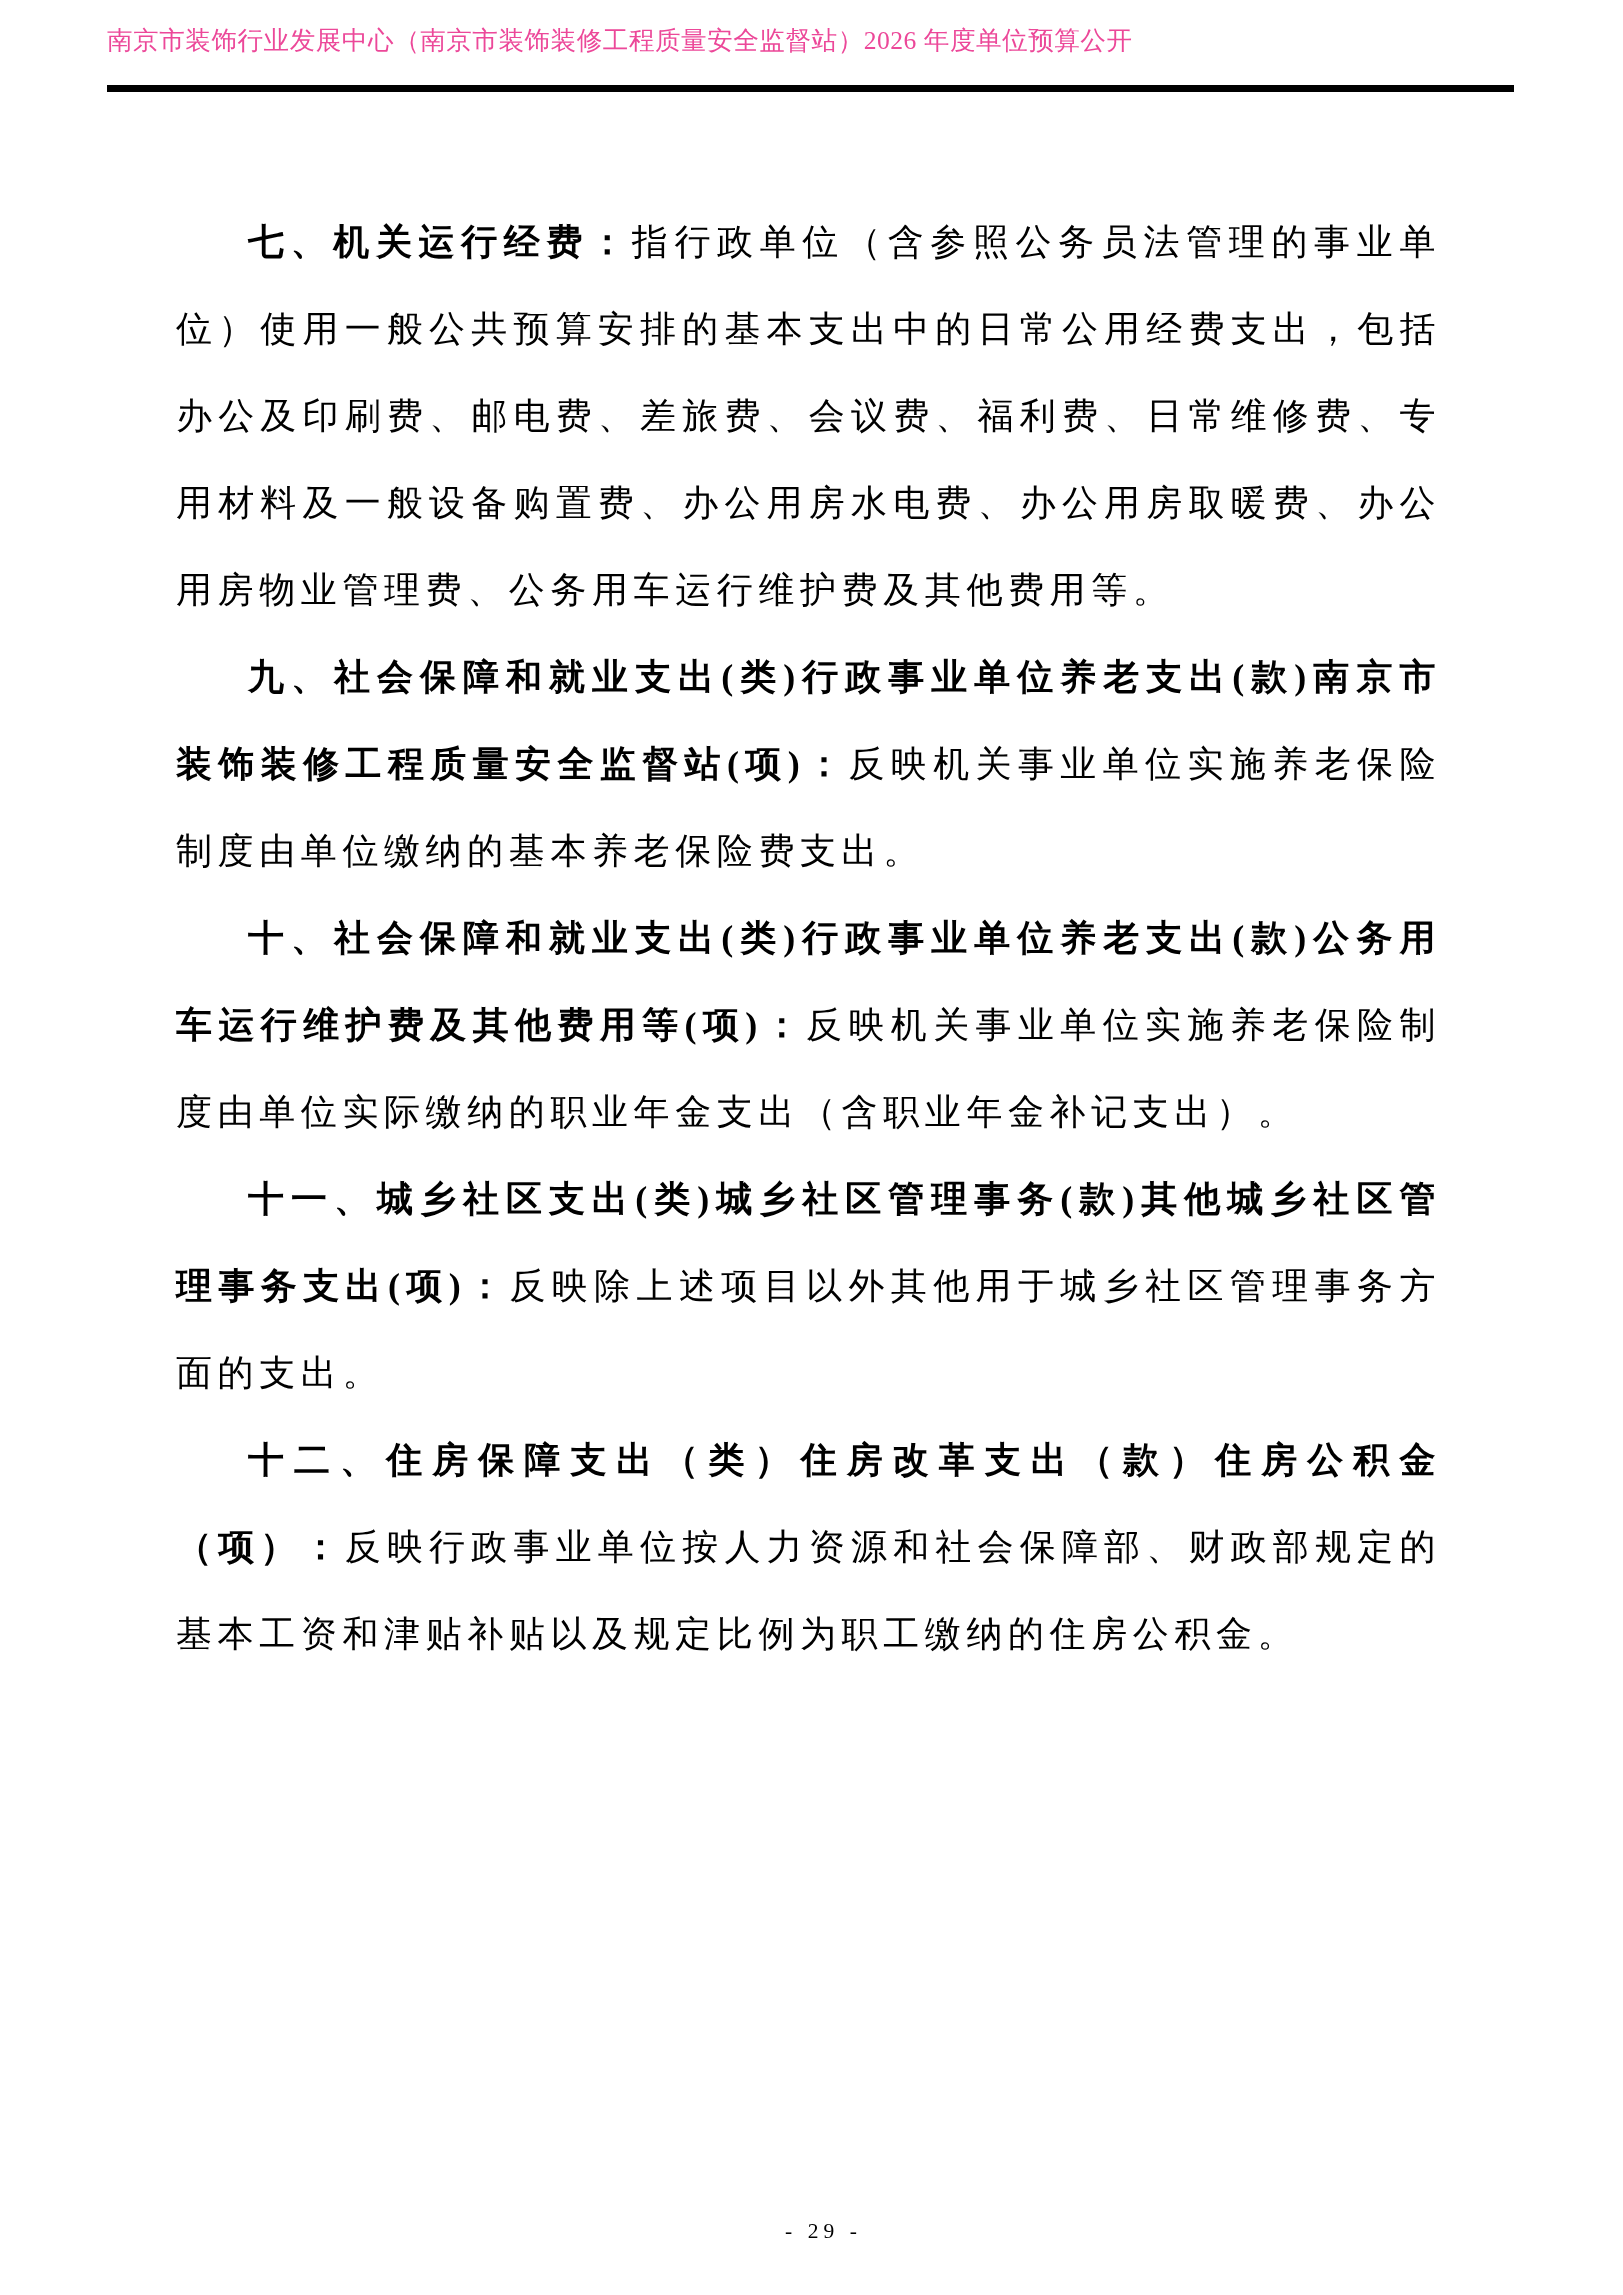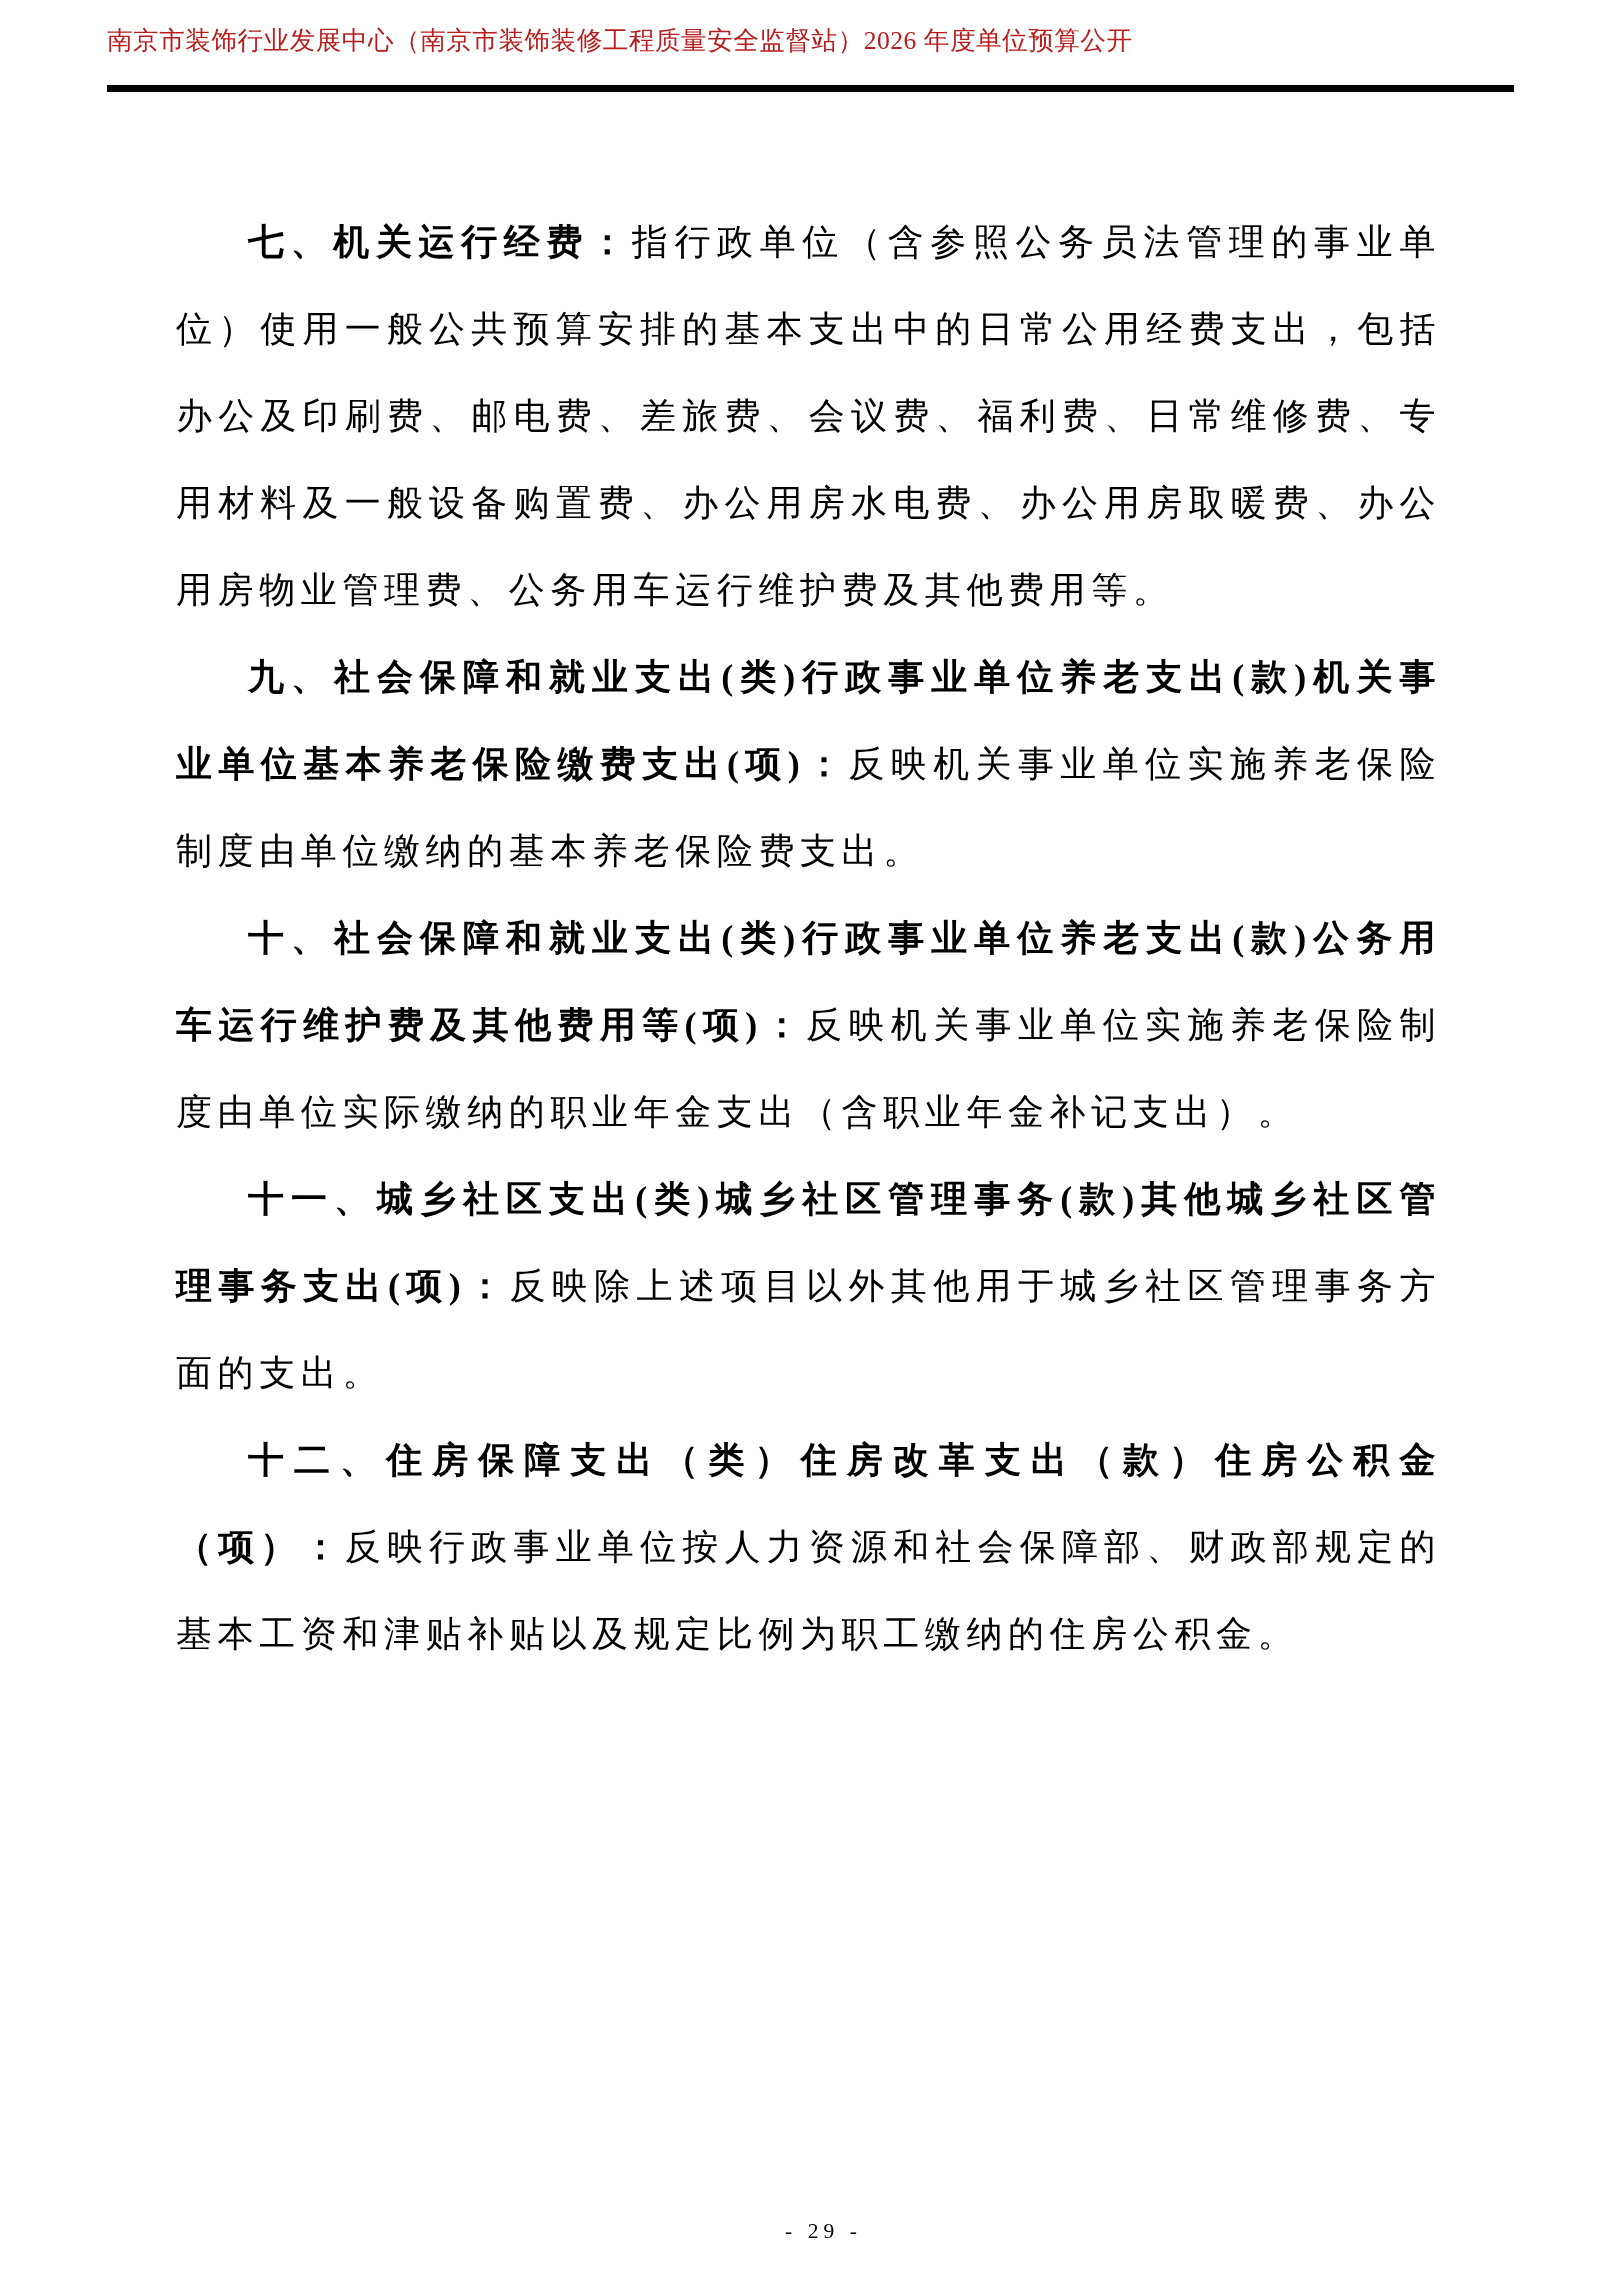--- a/index.html
+++ b/index.html
@@ -17,21 +17,21 @@
     overflow: hidden;
   }
   .doc-header {
     position: absolute;
     left: 107px;
     top: 22.5px;
     width: 1411px;
     font-size: 25.6px;
     line-height: 1.4;
     letter-spacing: 0.5px;
-    color: #b91c1c;
+    color: #ec4899;
     white-space: nowrap;
   }
   .header-rule {
     position: absolute;
     left: 107px;
     top: 85px;
     width: 1407px;
     height: 6.6px;
     background: #000000;
   }
@@ -72,21 +72,21 @@
 <div class="page">
 
   <div class="doc-header">南京市装饰行业发展中心（南京市装饰装修工程质量安全监督站）2026 年度单位预算公开</div>
 
   <div class="header-rule"></div>
 
   <main class="doc-body">
     <p class="para"><b class="lead">七、机关运行经费：</b><span>指行政单位（含参照公务员法管理的事业单位）使用一般公共预算安排的基本支出中的日常公用经费支出，包括办公及印刷费、邮电费、差旅费、会议费、福利费、日常维修费、专用材料及一般设备购置费、办公用房水电费、办公用房取暖费、办公用房物业管理费、公务用车运行维护费及其他费用等。</span></p>
 
 
-    <p class="para"><b class="lead">九、社会保障和就业支出(类)行政事业单位养老支出(款)机关事业单位基本养老保险缴费支出(项)：</b><span>反映机关事业单位实施养老保险制度由单位缴纳的基本养老保险费支出。</span></p>
+    <p class="para"><b class="lead">九、社会保障和就业支出(类)行政事业单位养老支出(款)南京市装饰装修工程质量安全监督站(项)：</b><span>反映机关事业单位实施养老保险制度由单位缴纳的基本养老保险费支出。</span></p>
 
     <p class="para"><b class="lead">十、社会保障和就业支出(类)行政事业单位养老支出(款)公务用车运行维护费及其他费用等(项)：</b><span>反映机关事业单位实施养老保险制度由单位实际缴纳的职业年金支出（含职业年金补记支出）。</span></p>
 
     <p class="para"><b class="lead">十一、城乡社区支出(类)城乡社区管理事务(款)其他城乡社区管理事务支出(项)：</b><span>反映除上述项目以外其他用于城乡社区管理事务方面的支出。</span></p>
 
     <p class="para"><b class="lead">十二、住房保障支出（类）住房改革支出（款）住房公积金（项）：</b><span>反映行政事业单位按人力资源和社会保障部、财政部规定的基本工资和津贴补贴以及规定比例为职工缴纳的住房公积金。</span></p>
 
   </main>
 
   <div class="doc-footer">- 29 -</div>

